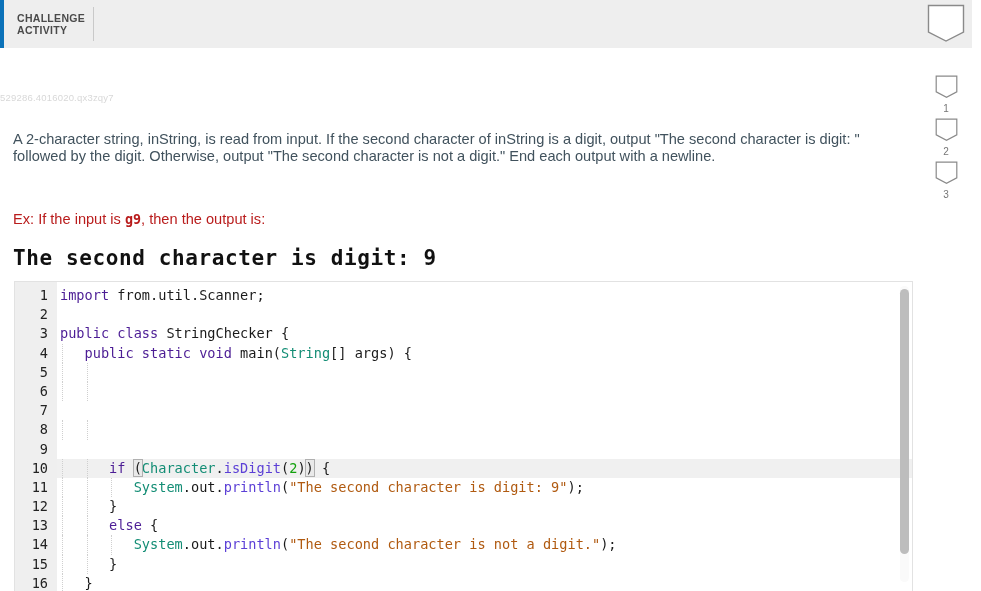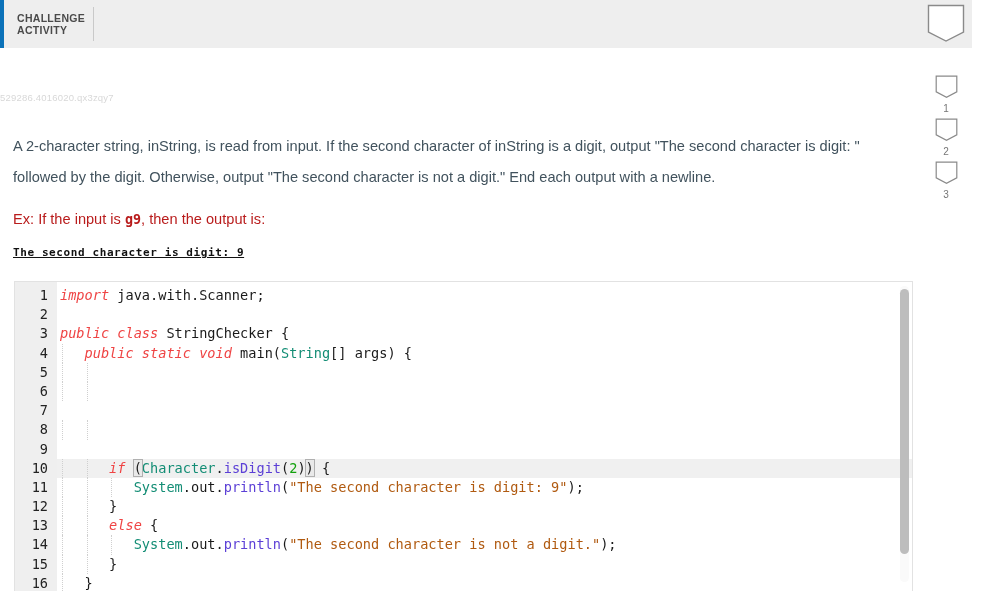--- a/index.html
+++ b/index.html
@@ -108,45 +108,44 @@
     font-size: 17px;
     font-weight: bold;
     color: #1878c4;
   }
 
   .prompt {
     position: absolute;
     left: 13px; top: 131px;
     width: 903px;
     font-size: 14.6px;
-    line-height: 31px;
+    line-height: 17px;
     color: #41525d;
   }
   .example-line {
     position: absolute;
     left: 13px; top: 208px;
     font-size: 14.6px;
     line-height: 22px;
     color: #b91c1c;
   }
   .mono-b {
     font-family: "DejaVu Sans Mono", monospace;
     font-weight: bold;
     font-size: 13.4px;
   }
   .sample-output {
     position: absolute;
     left: 13px; top: 246px;
     font-family: "DejaVu Sans Mono", monospace;
     font-weight: bold;
-    font-size: 11px;
+    font-size: 21px;
     letter-spacing: .6px;
     color: #111111;
     white-space: pre;
-    text-decoration: underline;
   }
 
   
   .editor {
     position: absolute;
     left: 14px; top: 281px;
     width: 899px;
     height: 310px;
     background: #ffffff;
     border: 1px solid #e2e2e2;
@@ -198,21 +197,21 @@
   
   .guide {
     position: absolute;
     top: 0;
     width: 1px;
     height: 19.2px;
     border-left: 1px dotted #cfcfcf;
   }
 
   
-  .kw   { color: #ef4444; font-style: italic; }
+  .kw   { color: #4c1d95; }
   .typ  { color: #138d75; }
   .fn   { color: #5b3fd6; }
   .str  { color: #b05a10; }
   .num  { color: #13a10e; }
   .br   { outline: 1px solid #b0b0b0; background: #e9e9e9; }
 
   .editor-scrollbar {
     position: absolute;
     right: 3px; top: 4px;
     width: 9px;
@@ -273,21 +272,21 @@
 
   <div class="example-line">
     <span>Ex: If the input is </span><span class="mono-b">g9</span><span>, then the output is:</span>
   </div>
 
   <div class="sample-output">The second character is digit: 9</div>
 
   <div class="editor">
     <div class="gutter"></div>
     <div class="code-rows" id="code-rows">
-        <div class="code-row"><span class="ln">1</span><span class="code-text"><span class="kw">import</span><span> java.with.Scanner;</span></span></div>
+        <div class="code-row"><span class="ln">1</span><span class="code-text"><span class="kw">import</span><span> from.util.Scanner;</span></span></div>
         <div class="code-row"><span class="ln">2</span><span class="code-text"></span></div>
         <div class="code-row"><span class="ln">3</span><span class="code-text"><span class="kw">public class</span><span> StringChecker {</span></span></div>
         <div class="code-row"><span class="ln">4</span><div class="guide" style="left: 47px;"></div><span class="code-text"><span>   </span><span class="kw">public static void</span><span> main(</span><span class="typ">String</span><span>[] args) {</span></span></div>
         <div class="code-row"><span class="ln">5</span><div class="guide" style="left: 47px;"></div><div class="guide" style="left: 71.54px;"></div></div>
         <div class="code-row"><span class="ln">6</span><div class="guide" style="left: 47px;"></div><div class="guide" style="left: 71.54px;"></div></div>
         <div class="code-row"><span class="ln">7</span><span class="code-text"></span></div>
         <div class="code-row"><span class="ln">8</span><div class="guide" style="left: 47px;"></div><div class="guide" style="left: 71.54px;"></div></div>
         <div class="code-row"><span class="ln">9</span><span class="code-text"></span></div>
         <div class="code-row active"><div class="ln-bg"></div><span class="ln">10</span><div class="guide" style="left: 47px;"></div><div class="guide" style="left: 71.54px;"></div><span class="code-text"><span>      </span><span class="kw">if</span><span> </span><span class="br">(</span><span class="typ">Character</span><span>.</span><span class="fn">isDigit</span><span>(</span><span class="num">2</span><span>)</span><span class="br">)</span><span> {</span></span></div>
         <div class="code-row"><span class="ln">11</span><div class="guide" style="left: 47px;"></div><div class="guide" style="left: 71.54px;"></div><div class="guide" style="left: 96.08px;"></div><span class="code-text"><span>         </span><span class="typ">System</span><span>.out.</span><span class="fn">println</span><span>(</span><span class="str">"The second character is digit: 9"</span><span>);</span></span></div>

